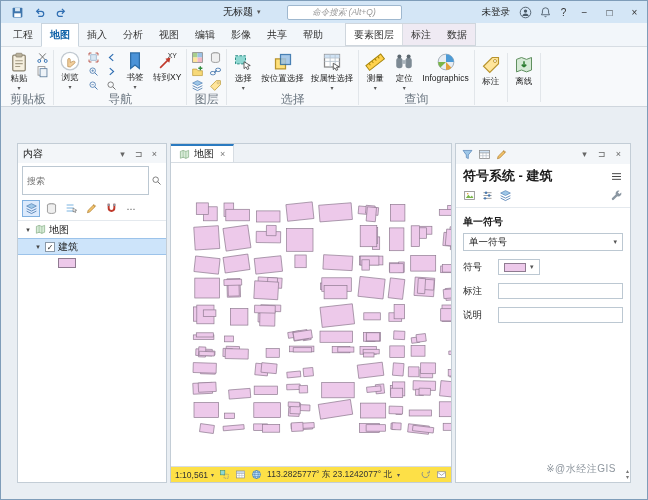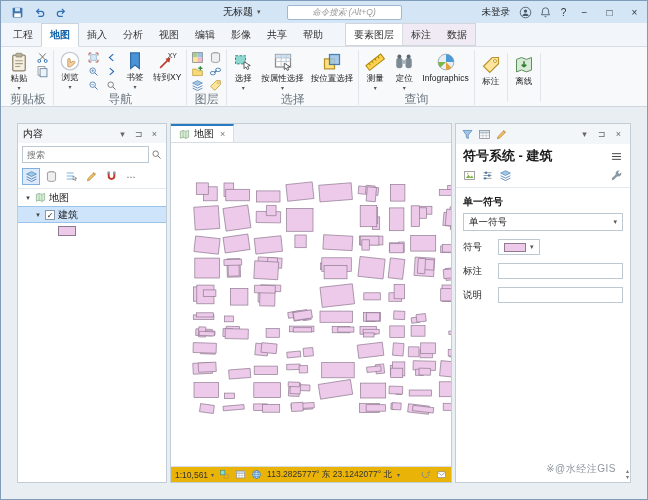--- a/index.html
+++ b/index.html
@@ -35,51 +35,51 @@
   .rgroup{display:flex;flex-direction:column;border-right:1px solid #e2e6ea;padding:0 1px;}
   .rgroup-content{flex:1;display:flex;align-items:flex-start;gap:1px;padding:1px;}
   .rgroup-label{flex:0 0 12px;text-align:center;font-size:12px;color:#6d7882;line-height:12px;white-space:nowrap;}
   .rbig{display:flex;flex-direction:column;align-items:center;padding:1px 3px;border-radius:2px;min-width:28px;}
   .rlabel{font-size:8.5px;color:#222;white-space:nowrap;margin-top:1px;}
   .rcaret{font-size:6px;color:#555;line-height:6px;height:6px;}
   .rsm{width:17px;height:14px;display:flex;align-items:center;justify-content:center;}
   .rcol{display:flex;flex-direction:column;}
 
   
-  .main{flex:1;display:flex;gap:3px;padding:16px;min-height:0;}
+  .main{flex:1;display:flex;gap:3px;padding:16px;min-height:0;margin-top:20px;}
   .pane{background:#fff;border:1px solid #c3cdd6;display:flex;flex-direction:column;min-height:0;}
   .pane-header{flex:0 0 19px;display:flex;align-items:center;padding:0 5px;font-size:10px;color:#1a1a1a;background:#f3f6f9;gap:3px;}
   .ph-title{flex:1;}
   .ph-ic{width:13px;text-align:center;color:#666;font-size:9px;}
   .flexsp{flex:1;}
 
   
   .left-pane{flex:0 0 144px;}
   .search-row{margin:3px 4px;display:flex;align-items:center;gap:2px;}
-  .search-input{flex:1;height:17px;border:1px solid #bcc8d2;font-size:9px;padding:0 4px;color:#333;min-width:0;}
+  .search-input{flex:1;height:29px;border:1px solid #bcc8d2;font-size:9px;padding:0 4px;color:#333;min-width:0;}
   .lp-toolbar{display:flex;align-items:center;gap:2px;padding:2px 4px 3px;border-bottom:1px solid #e4e9ee;}
   .lp-tool{width:18px;height:17px;display:flex;align-items:center;justify-content:center;border:1px solid transparent;font-size:9px;color:#555;}
   .lp-tool.selected{background:#dceafc;border-color:#7fb0e0;}
   .lp-section{font-size:9.5px;color:#3c4a58;font-weight:bold;padding:5px 6px 3px;}
   .tree-row{height:17px;display:flex;align-items:center;gap:3px;padding-left:6px;font-size:10px;color:#222;}
   .tree-row.selected{background:#cde4fa;border-top:1px solid #9cc3ea;border-bottom:1px solid #9cc3ea;}
   .tree-row.indent{padding-left:16px;}
   .tw{font-size:7px;color:#444;width:8px;text-align:center;}
   .cb{width:10px;height:10px;border:1px solid #8a99a8;background:#fff;font-size:8px;line-height:9px;text-align:center;color:#2a2a2a;flex:0 0 10px;}
   .swatch-row{padding-left:40px;height:15px;display:flex;align-items:center;}
   .lyr-swatch{width:18px;height:10px;border:1px solid #8f7b91;}
 
   
   .map-pane{flex:1;min-width:0;}
   .doc-tabs{flex:0 0 19px;background:#eef2f6;display:flex;align-items:stretch;border-bottom:1px solid #d7dde3;}
   .doc-tab{display:flex;align-items:center;gap:4px;padding:0 8px;background:#fff;border-right:1px solid #d7dde3;font-size:10px;color:#222;border-top:2px solid #2a7ac0;}
   .doc-close{font-size:9px;color:#777;margin-left:2px;}
   .map-canvas{flex:1;position:relative;background:#fff;overflow:hidden;}
   #buildings-svg{position:absolute;left:20px;top:38px;width:306px;height:234px;}
-  .map-status{flex:0 0 16px;background:#eab308;border-top:1px solid #d7dde3;display:flex;align-items:center;gap:5px;padding:0 4px;font-size:8.5px;color:#333;}
+  .map-status{flex:0 0 16px;background:#fde047;border-top:1px solid #d7dde3;display:flex;align-items:center;gap:5px;padding:0 4px;font-size:8.5px;color:#333;}
   .scale-ctl{display:flex;align-items:center;gap:3px;}
   .sb-caret{font-size:6px;color:#555;}
   .sb-ic{display:inline-flex;}
   .sb-ic svg{width:11px;height:11px;}
   .coords{white-space:nowrap;}
 
   
   .right-pane{flex:0 0 156px;position:relative;}
   .rp-toolbar{flex:0 0 20px;display:flex;align-items:center;gap:4px;padding:0 5px;background:#f3f6f9;}
   .rp-titlerow{display:flex;align-items:center;padding:3px 7px 1px;}
@@ -370,37 +370,37 @@
                 <rect x="2" y="3" width="8" height="6.5" fill="#8fd8d2" stroke="#2c8c84" stroke-width="0.8" stroke-dasharray="2 1.2"></rect>
                 <path d="M8.8 7.8l5 3-2.1.5 1 2.1-1.3.6-1-2.1-1.6 1.4z" fill="#fff" stroke="#333" stroke-width="0.6"></path>
               </svg>
             </span>
           <span class="rlabel">选择</span>
           <span class="rcaret">▾</span>
         </div>
         <div class="rbig">
           <span class="ic ic20">
               <svg viewBox="0 0 16 16">
+                <rect x="2" y="5.5" width="8" height="8" fill="#ffe07a" stroke="#b8932c"></rect>
+                <rect x="6" y="2" width="8" height="8" fill="#9cc2e6" opacity="0.85" stroke="#2d6da8"></rect>
+              </svg>
+            </span>
+          <span class="rlabel">按位置选择</span>
+        </div>
+        <div class="rbig">
+          <span class="ic ic20">
+              <svg viewBox="0 0 16 16">
                 <rect x="2" y="2" width="12" height="10" fill="#fff" stroke="#8a8a8a"></rect>
                 <rect x="2" y="2" width="12" height="2.8" fill="#cfe2f4"></rect>
                 <path d="M2 7.5h12M2 4.8h12M6.5 2v10M10.5 2v10" stroke="#b8c4ce" stroke-width="0.7"></path>
                 <path d="M9 9l4.6 2.8-2 .4 1 2-1.3.5-.9-2-1.4 1.3z" fill="#fff" stroke="#333" stroke-width="0.6"></path>
               </svg>
             </span>
           <span class="rlabel">按属性选择</span>
           <span class="rcaret">▾</span>
-        </div>
-        <div class="rbig">
-          <span class="ic ic20">
-              <svg viewBox="0 0 16 16">
-                <rect x="2" y="5.5" width="8" height="8" fill="#ffe07a" stroke="#b8932c"></rect>
-                <rect x="6" y="2" width="8" height="8" fill="#9cc2e6" opacity="0.85" stroke="#2d6da8"></rect>
-              </svg>
-            </span>
-          <span class="rlabel">按位置选择</span>
         </div>
       </div>
       <div class="rgroup-label">选择</div>
     </div>
 
     <div class="rgroup">
       <div class="rgroup-content">
         <div class="rbig">
           <span class="ic ic20">
               <svg viewBox="0 0 16 16">

